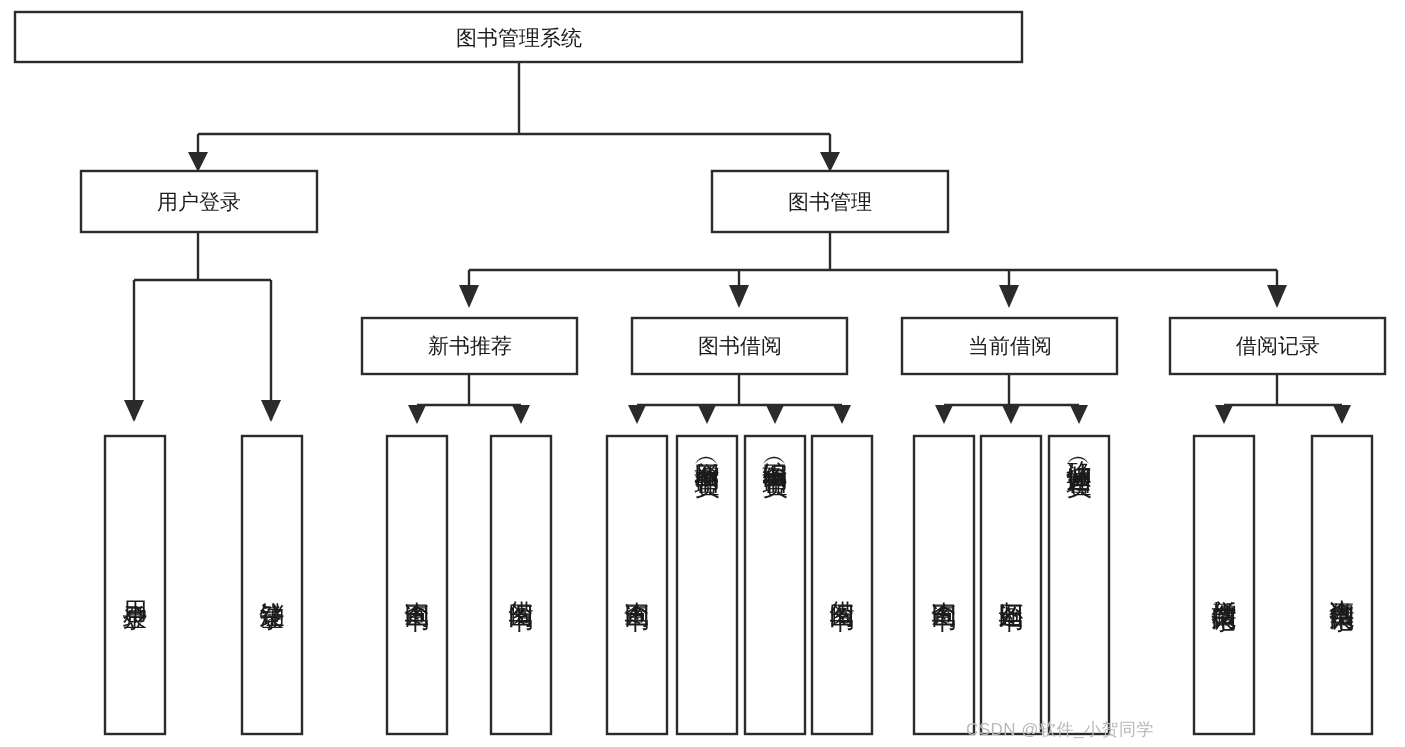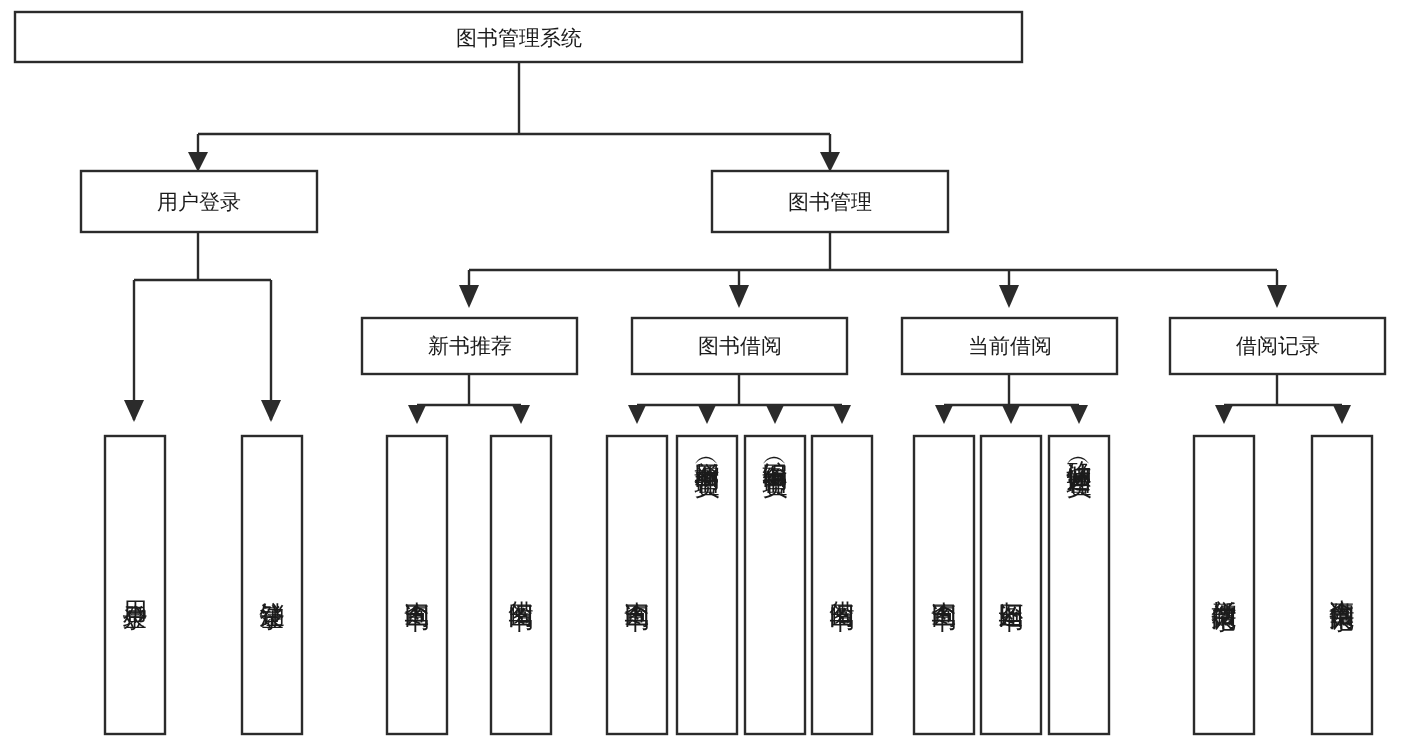--- a/index.html
+++ b/index.html
@@ -254,14 +254,15 @@
     <span class="vlabel">确认归还（管理员）</span>
   </div>
 
   <div class="vlabel-wrap" style="left:1194px; top:436px; width:60px; height:298px; align-items:center;">
     <span class="vlabel">新增借阅记录</span>
   </div>
   <div class="vlabel-wrap" style="left:1312px; top:436px; width:60px; height:298px; align-items:center;">
     <span class="vlabel">查询借阅记录</span>
   </div>
 
+  <div class="watermark">CSDN @软件_小贺同学</div>
 
 </div>
 
 </body></html>

